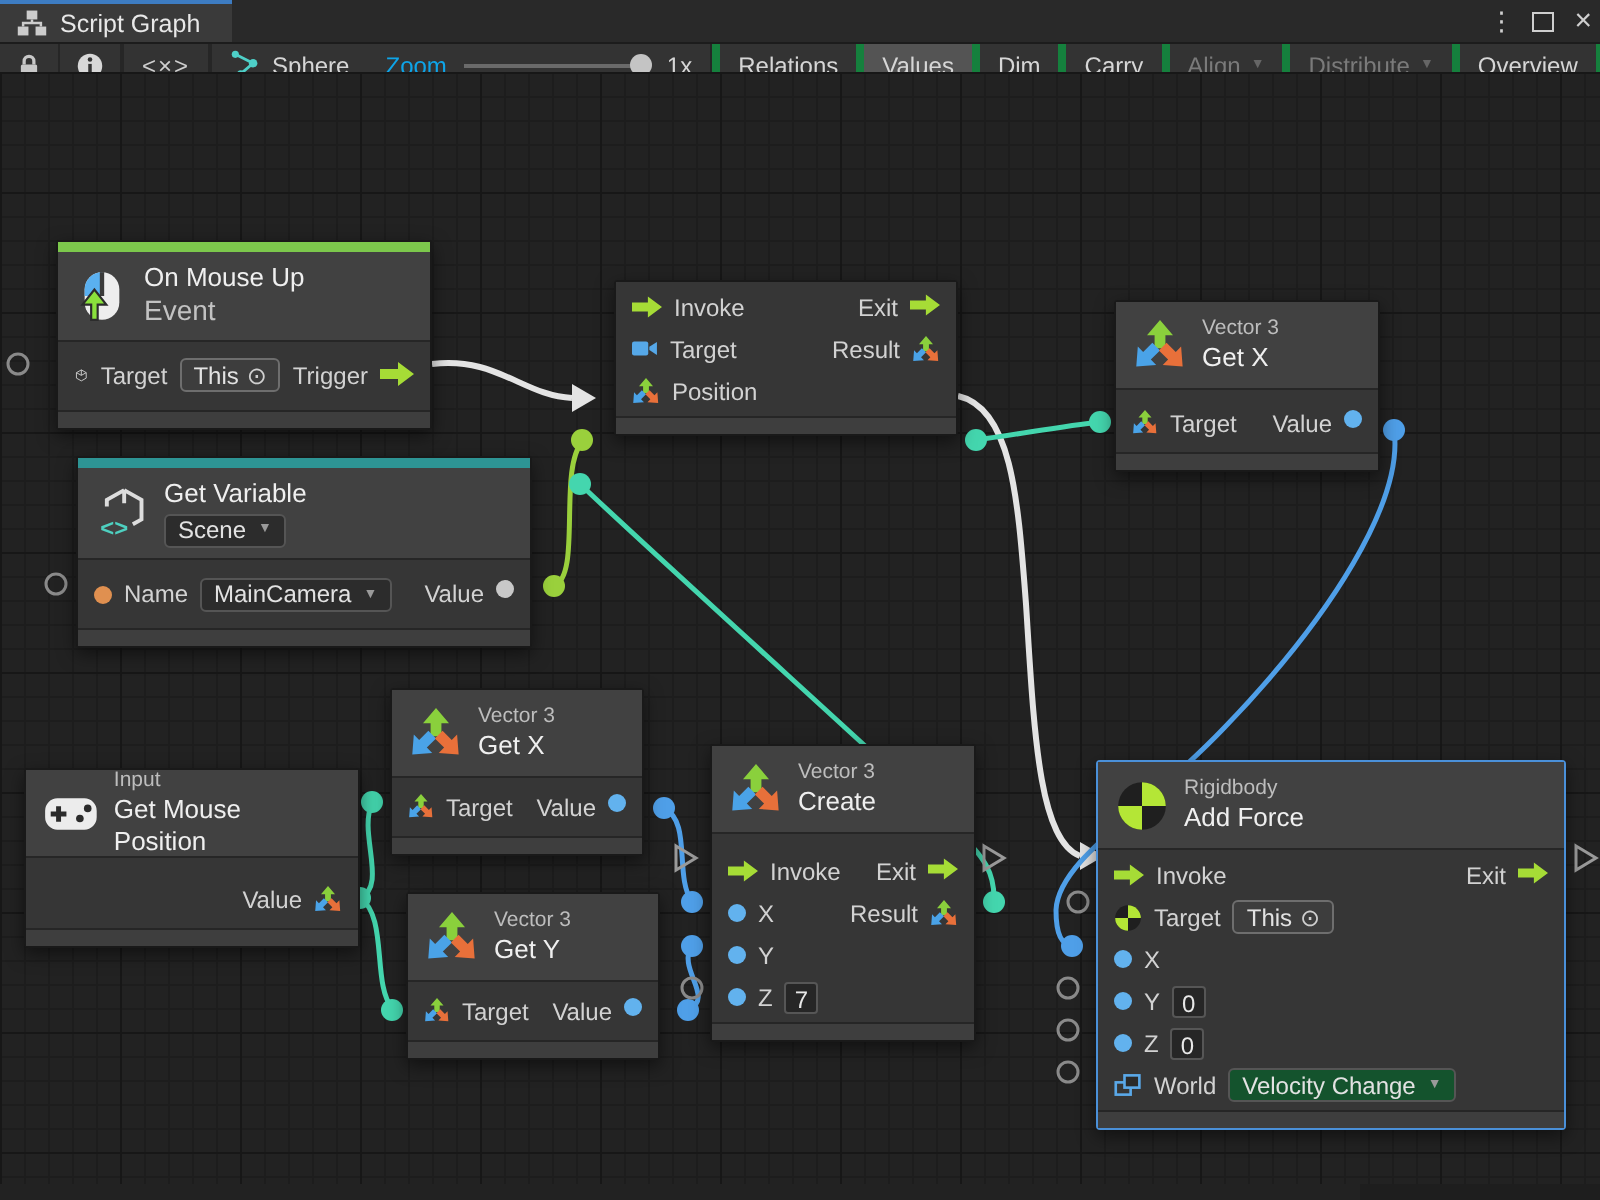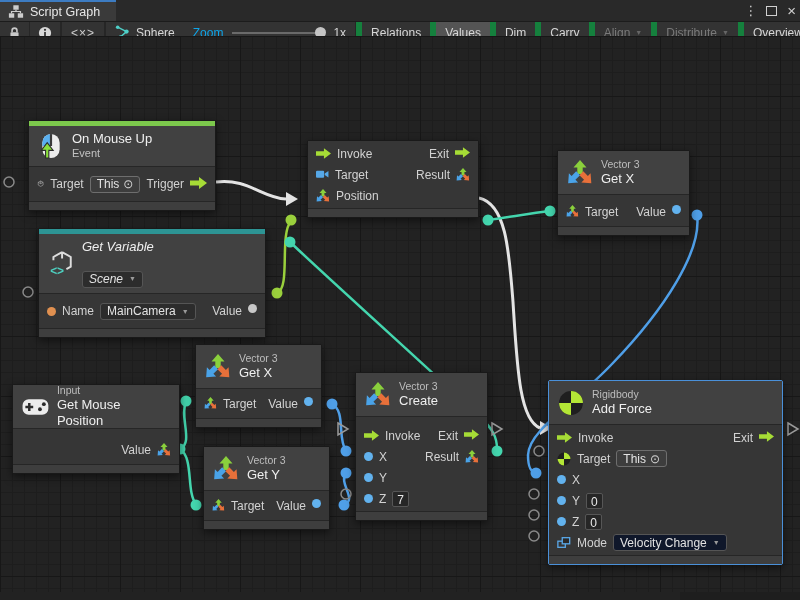--- a/index.html
+++ b/index.html
@@ -17,21 +17,21 @@
 
   
   .toolbar { position:absolute; top:21px; left:0; width:800px; height:23px; background:#333333; border-top:1px solid #1c1c1c;
              border-bottom:1px solid #191919; display:flex; align-items:stretch; color:#d6d6d6; font-size:12px; }
   .tb-btn { display:flex; align-items:center; padding:0 9px; border-right:1px solid #262626; gap:5px; }
   .tb-btn.iconbtn { padding:0 8px; }
   .tb-btn.active { background:#545454; }
   .tb-btn.disabled { color:#7a7a7a; }
   .tb-spacer { width:14px; border-right:1px solid #262626; }
   .tb-right { margin-left:auto; display:flex; align-items:stretch; }
-  .tb-right .tb-btn { border-left:6px solid #15803d; border-right:none;justify-content:flex-end; }
+  .tb-right .tb-btn { border-left:4px solid #15803d; border-right:none;justify-content:flex-end; }
   .code-glyph { font-size:12px; color:#cfcfcf; letter-spacing:1px; }
   .zoom-track { width:92px; height:2px; background:#6a6a6a; position:relative; margin:0 4px; }
   .zoom-handle { position:absolute; right:-2px; top:-5px; width:11px; height:11px; border-radius:50%; background:#c4c4c4; }
   .dd-arrow { font-size:7px; color:#9a9a9a; }
   .disabled .dd-arrow { color:#666; }
 
   
   .canvas { position:absolute; top:36px; left:0; width:800px; height:556px; overflow:hidden;
     background-color:#222222;
     background-image:
@@ -46,33 +46,33 @@
   .node { position:absolute; z-index:2; background:#373737; border:1px solid #191919; border-radius:2px;
           box-shadow:0 3px 9px rgba(0,0,0,.5); color:#dddddd; font-size:12px; }
   .node.selected { border:1px solid #4a90d9; }
   .accent { height:5px; }
   .accent.event { background:#7cc84c; }
   .accent.variable { background:#2d9494; }
   .nhead { background:#414141; display:flex; align-items:center; gap:8px; padding:5px 9px; border-bottom:1px solid #262626; }
   .nhead .hcol { display:flex; flex-direction:column; line-height:1.25; }
   .nkind { font-size:10.5px; color:#bdbdbd; }
   .ntitle { font-size:13px; color:#efefef; }
-  .nsub { font-size:11px; color:#c2c2c2; }
+  .nsub { font-size:14px; color:#c2c2c2; }
   .nbody { background:#363636; padding:2px 0; }
   .nfoot { height:9px; background:#3e3e3e; border-top:1px solid #262626; }
   .prow { display:flex; align-items:center; gap:6px; height:21px; padding:0 8px; white-space:nowrap; }
   .prow .right { margin-left:auto; display:flex; align-items:flex-start; gap:6px; }
   .plabel { color:#d2d2d2; }
   .pdot { width:9px; height:9px; border-radius:50%; }
   .chip { display:inline-flex; align-items:center; gap:4px; border:1px solid #6e6e6e; border-radius:3px;
           background:#3d3d3d; padding:0 6px; height:17px; font-size:12px; color:#e2e2e2; }
   .chip .picker { font-size:12px; color:#cfcfcf; }
   .dropdown { display:inline-flex; align-items:center; gap:6px; background:#2c2c2c; border:1px solid #555;
               border-radius:3px; padding:0 6px; height:17px; font-size:12px; color:#e2e2e2; }
-  .dropdown.light { background:#0f172a; }
+  .dropdown.light { background:#14532d; }
   .vfield { display:inline-block; background:#262626; border:1px solid #565656; border-radius:2px;
             min-width:16px; padding:0 4px; height:16px; line-height:16px; font-size:12px; color:#e8e8e8; }
   .arrow-right { display:inline-block; }
 </style>
 </head>
 <body>
 
 <div class="window">
 
   <div class="tabbar">
@@ -238,21 +238,21 @@
       <div class="nfoot"></div>
     </div>
 
     <div class="node" style="left:38px; top:192px; width:228px;">
       <div class="accent variable"></div>
       <div class="nhead">
         <svg width="26" height="26" viewBox="0 0 24 24">
           <path d="M13 1 l8 4.5 v9 l-4 2.2 M13 1 l-8 4.5 v3 M13 1 v6" stroke="#dddddd" stroke-width="1.8" fill="none"></path>
           <text x="2" y="22" fill="#4ed0c0" font-size="11" font-weight="bold" font-family="Liberation Sans, sans-serif">&lt;&gt;</text>
         </svg>
-        <div class="hcol" style="gap:16px;font-style:italic;">
+        <div class="hcol" style="gap:2px;">
           <span class="ntitle">Get Variable</span>
           <span class="dropdown" style="align-self:flex-start;">
             <span>Scene</span>
             <span class="dd-arrow">▼</span>
           </span>
         </div>
       </div>
       <div class="nbody" style="padding:4px 0;">
         <div class="prow" style="height:26px;">
           <span class="pdot" style="background:#e09050;" title="Name"></span>
@@ -525,21 +525,21 @@
         <div class="prow">
           <span class="pdot" style="background:#62b2ee;"></span>
           <span class="plabel">Z</span>
           <span class="vfield">0</span>
         </div>
         <div class="prow">
           <svg width="14" height="13" viewBox="0 0 16 14">
             <rect x="1" y="5.5" width="8.5" height="7" fill="none" stroke="#5aa8e8" stroke-width="1.5"></rect>
             <rect x="6" y="1.5" width="8.5" height="7" fill="#2a2a2a" stroke="#5aa8e8" stroke-width="1.5"></rect>
           </svg>
-          <span class="plabel">Mode</span>
+          <span class="plabel">World</span>
           <span class="dropdown light">
             <span>Velocity Change</span>
             <span class="dd-arrow">▼</span>
           </span>
         </div>
       </div>
       <div class="nfoot"></div>
     </div>
 
   </div>

